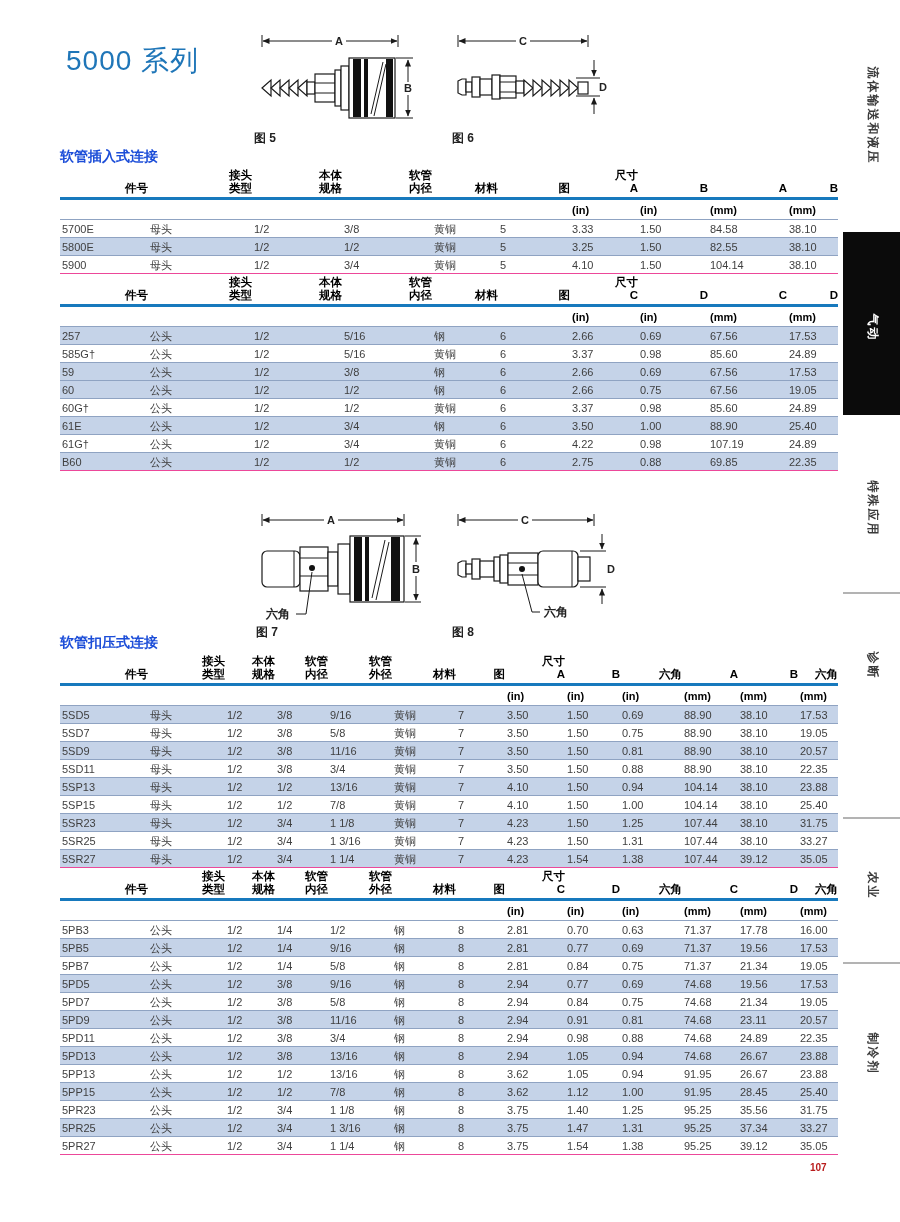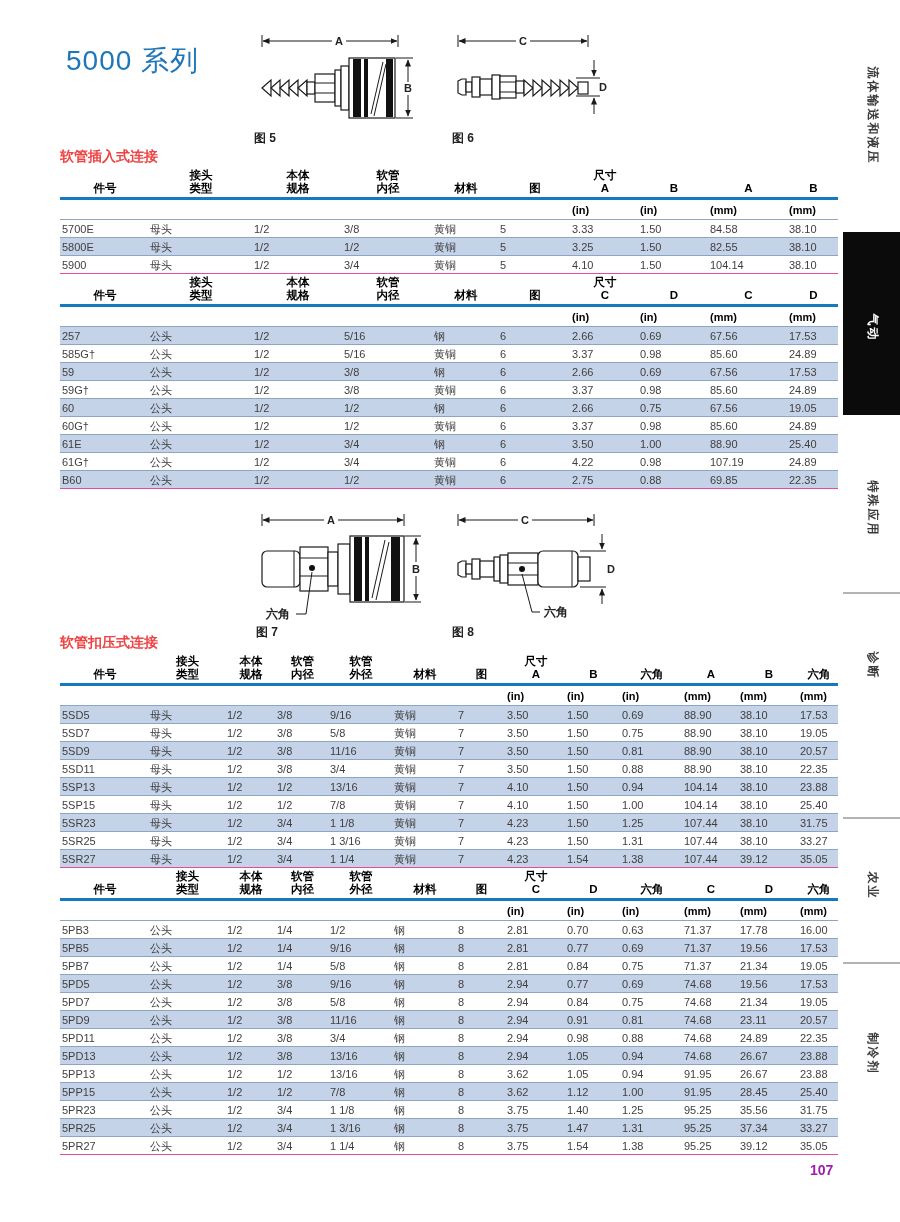--- a/index.html
+++ b/index.html
@@ -1,46 +1,46 @@
 <!DOCTYPE html>
 <html><head>
 <meta charset="utf-8">
 <style>
   html,body{margin:0;padding:0;background:#e8e8e8;}
   .page{position:relative;width:900px;height:1222px;background:#ffffff;overflow:hidden;
         font-family:"Liberation Sans",sans-serif;color:#3f3f3f;}
   
   .main-title{position:absolute;left:66px;top:42px;font-size:28px;color:#1f76b8;letter-spacing:1px;}
-  .sec-heading{position:absolute;left:60px;font-size:14px;font-weight:bold;color:#ef4444;}
+  .sec-heading{position:absolute;left:60px;font-size:14px;font-weight:bold;color:#1d4ed8;}
   
   .fig{position:absolute;}
   .fig svg{display:block;}
   .fig-label{font-size:12px;font-weight:bold;color:#222;margin-top:2px;margin-left:4px;}
   .mech{stroke:#1a1a1a;stroke-width:1.2;fill:#ffffff;}
   .mech-fill{fill:#111111;stroke:none;}
   .dimline{stroke:#1a1a1a;stroke-width:1;fill:none;}
   .dimtext{font-size:11px;font-weight:bold;fill:#222;font-family:"Liberation Sans",sans-serif;}
   .callout-text{font-size:12px;font-weight:bold;fill:#222;font-family:"Liberation Sans",sans-serif;}
   
   .tblock{position:absolute;left:60px;width:778px;}
   table.dtable{border-collapse:collapse;table-layout:fixed;width:778px;margin-top:2px;}
-  table.dtable th{font-size:11.5px;font-weight:bold;color:#000;text-align:center;vertical-align:bottom;
+  table.dtable th{font-size:11.5px;font-weight:bold;color:#000;text-align:right;vertical-align:bottom;
                   padding:0 0 2px 2px;line-height:13px;border-bottom:3px solid #1779bd;}
   table.dtable td{font-size:11px;padding:0 0 0 2px;height:17px;line-height:16px;text-align:left;
                   overflow:hidden;white-space:nowrap;}
   tr.units td{font-weight:bold;color:#000;height:19px;border:none;}
   tr.data td{border-top:1px solid #8fa3c2;color:#3f3f3f;}
   tr.data:last-child td{border-bottom:1px solid #ec4899;}
   tr.shaded td{background:#c5d3e8;}
   .footnote{font-size:11px;color:#333;margin-top:5px;padding-left:1px;}
   
   .footer-line{position:absolute;top:1163px;left:150px;width:700px;text-align:center;
                font-size:12px;color:#222;}
   .footer-line b{font-weight:bold;}
-  .page-num{position:absolute;top:1162px;left:810px;font-size:14px;font-weight:bold;color:#a21caf;}
+  .page-num{position:absolute;top:1162px;left:810px;font-size:10px;font-weight:bold;color:#b91c1c;}
   
   .sidebar{position:absolute;right:0;top:0;width:57px;height:1222px;}
   .side-black{position:absolute;left:0;top:232px;width:57px;height:183px;background:#0b0b0b;}
   .vlab{position:absolute;left:0;width:57px;height:0;display:flex;justify-content:center;
         align-items:center;overflow:visible;}
   .vlab span{display:inline-block;transform:rotate(90deg);white-space:nowrap;font-size:12px;
              font-weight:bold;color:#3a3a3a;letter-spacing:2px;}
   .vlab.active span{color:#ffffff;}
   .side-div{position:absolute;left:0;width:57px;height:2px;background:#b3b3b3;}
 </style>
@@ -324,32 +324,20 @@
             <td>公头</td>
             <td>1/2</td>
             <td>3/8</td>
             <td>钢</td>
             <td>6</td>
             <td>2.66</td>
             <td>0.69</td>
             <td>67.56</td>
             <td>17.53</td>
           </tr>
-          <tr class="data">
-            <td>59G†</td>
-            <td>公头</td>
-            <td>1/2</td>
-            <td>3/8</td>
-            <td>黄铜</td>
-            <td>6</td>
-            <td>3.37</td>
-            <td>0.98</td>
-            <td>85.60</td>
-            <td>24.89</td>
-          </tr>
           <tr class="data shaded">
             <td>60</td>
             <td>公头</td>
             <td>1/2</td>
             <td>1/2</td>
             <td>钢</td>
             <td>6</td>
             <td>2.66</td>
             <td>0.75</td>
             <td>67.56</td>

